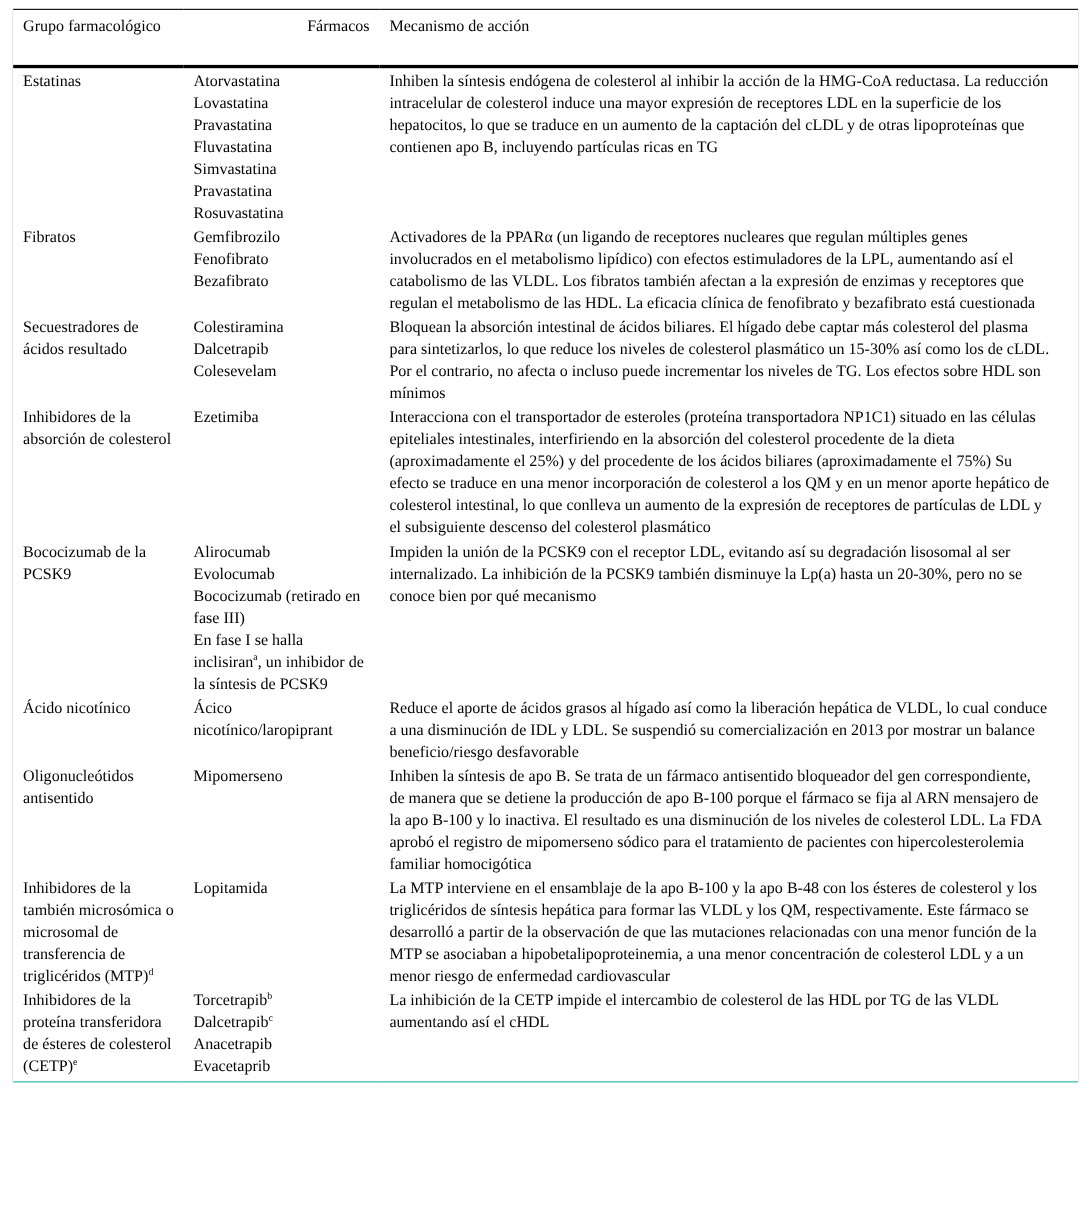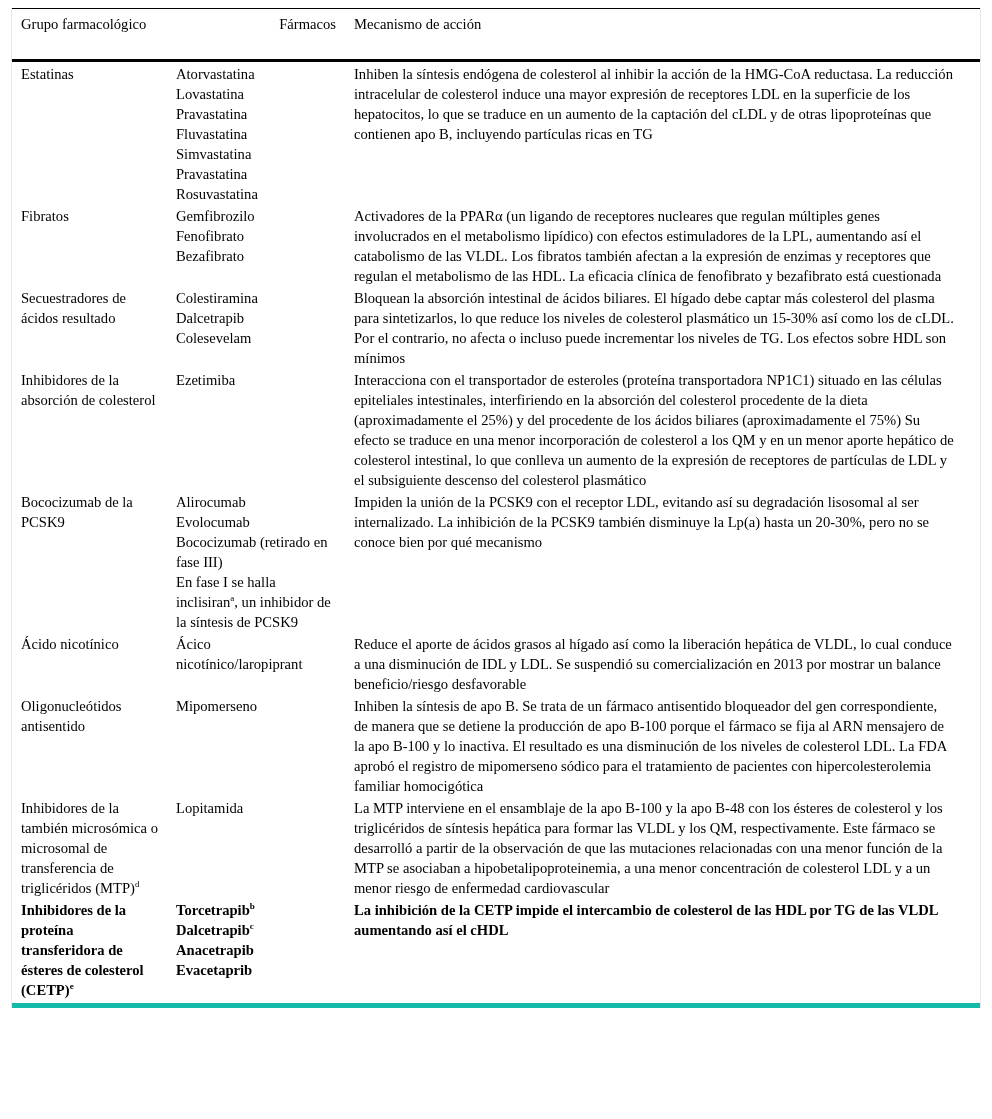--- a/index.html
+++ b/index.html
@@ -9,21 +9,21 @@
                 border-left: 1px solid #e6e6e6; border-right: 1px solid #e6e6e6; box-sizing: border-box; }
   table { border-collapse: collapse; width: 100%; table-layout: fixed; font-size: 14.6px; line-height: 20px; }
   col.c1 { width: 155px; }
   col.c2 { width: 178px; }
   col.c3 { width: auto; }
   thead tr { border-top: 1px solid #000; border-bottom: 3px solid #000; }
   thead th { font-weight: normal; vertical-align: top; padding: 5px 9px 5px 9px; height: 40px; }
   thead th.h1 { text-align: left; }
   thead th.h2 { text-align: right; padding-left: 55px; }
   thead th.h3 { text-align: left; }
-  tbody tr:last-child { border-bottom: 5px solid #14b8a6; font-weight: bold; }
+  tbody tr:last-child { border-bottom: 1px solid #14b8a6; }
   tbody td { vertical-align: top; padding: 2px 9px 0 9px; }
   tbody td.mech { padding-right: 26px; }
   .drug { display: block; }
   sup { font-size: 9px; line-height: 0; vertical-align: super; }
   tbody tr.last td { padding-bottom: 3px; }
 </style>
 </head>
 <body>
 
 <div class="table-wrap">

